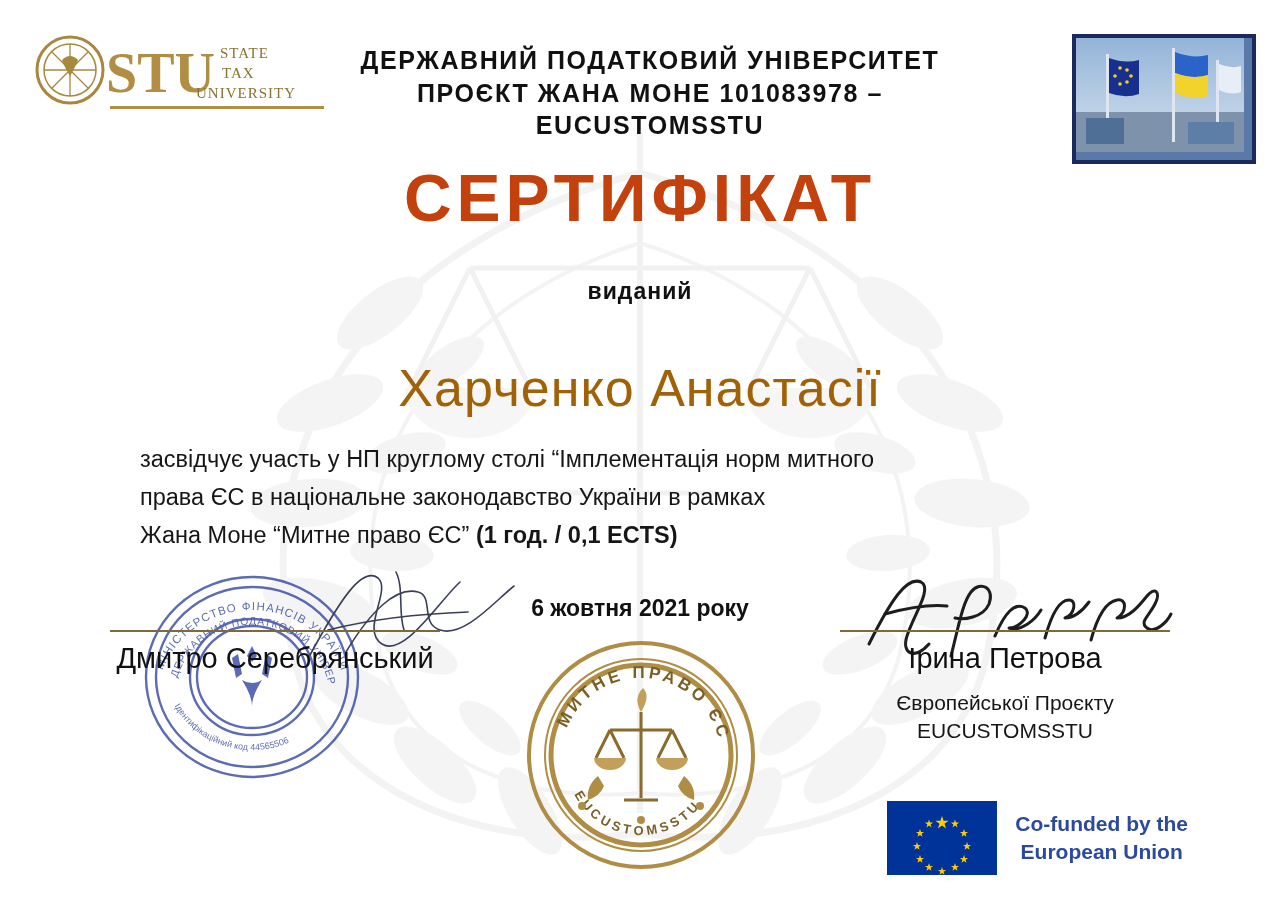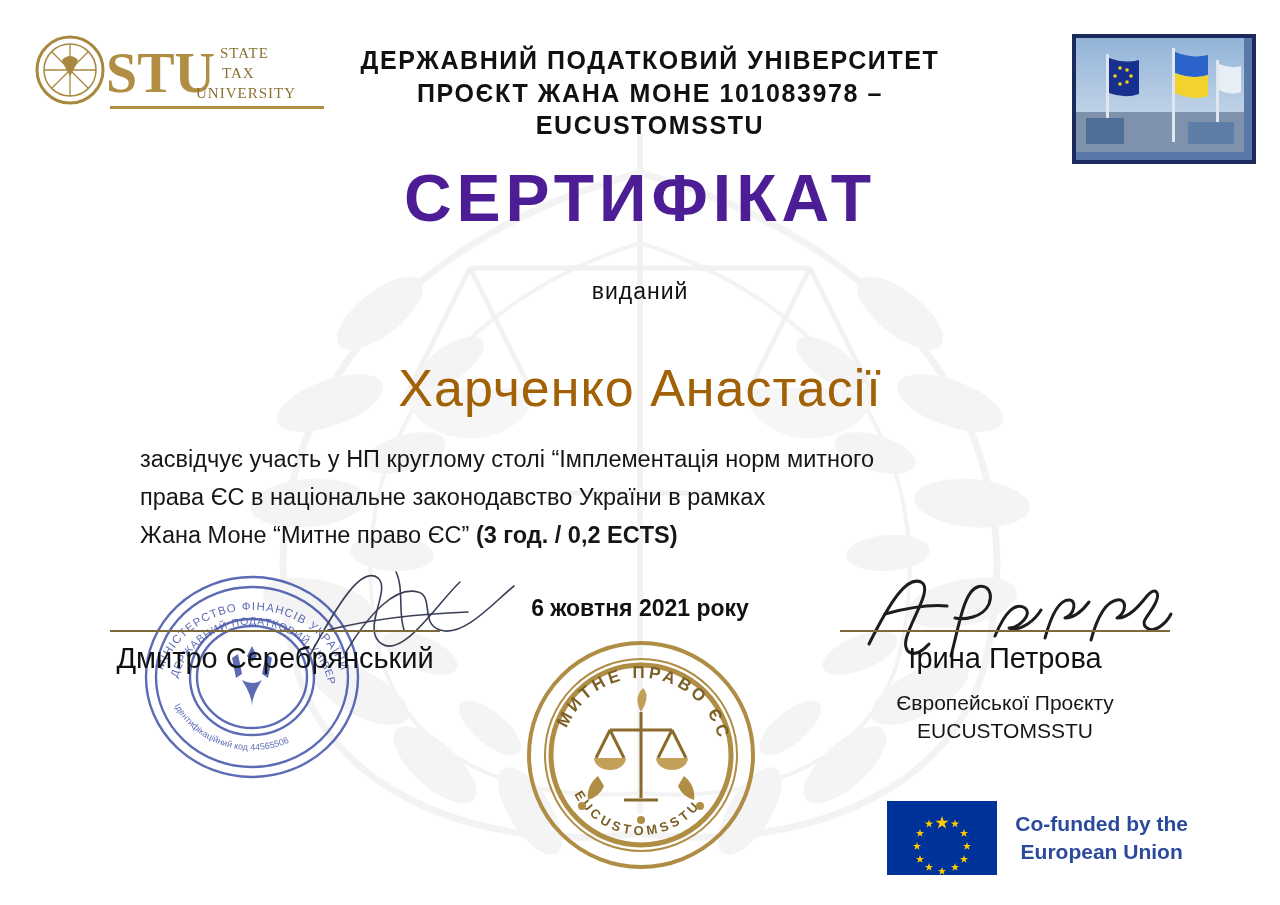--- a/index.html
+++ b/index.html
@@ -68,30 +68,30 @@
   
   .cert-word {
     position: absolute;
     left: 0;
     top: 160px;
     width: 1280px;
     text-align: center;
     font-size: 66px;
     font-weight: bold;
     letter-spacing: 5px;
-    color: #4c1d95;
+    color: #c2410c;
   }
   .issued-to {
     position: absolute;
     left: 0;
     top: 278px;
     width: 1280px;
     text-align: center;
     font-size: 23px;
-    font-weight: normal;
+    font-weight: bold;
     letter-spacing: 1px;
     color: #111;
   }
   .recipient {
     position: absolute;
     left: 0;
     top: 358px;
     width: 1280px;
     text-align: center;
     font-size: 52px;
@@ -334,21 +334,21 @@
   <div class="cert-word">СЕРТИФІКАТ</div>
 
   <div class="issued-to">виданий</div>
 
   <div class="recipient">Харченко   Анастасії</div>
 
   <div class="body-text">
     <div>засвідчує участь у НП круглому столі “Імплементація норм  митного</div>
     <div>права ЄС в національне законодавство України в рамках</div>
     <div>
-      <span>Жана Моне “Митне право ЄС” </span><span class="bold">(3 год. / 0,2 ECTS)</span>
+      <span>Жана Моне “Митне право ЄС” </span><span class="bold">(1 год. / 0,1 ECTS)</span>
     </div>
   </div>
 
   <div class="date-line">6 жовтня 2021 року</div>
 
   <svg class="stamp-blue" viewBox="0 0 228 218" aria-hidden="true">
     <g fill="none" stroke="#2b3f9e" stroke-width="2.4" opacity="0.9">
       <ellipse cx="114" cy="109" rx="106" ry="100"></ellipse>
       <ellipse cx="114" cy="109" rx="96" ry="90"></ellipse>
       <ellipse cx="114" cy="109" rx="62" ry="58"></ellipse>

